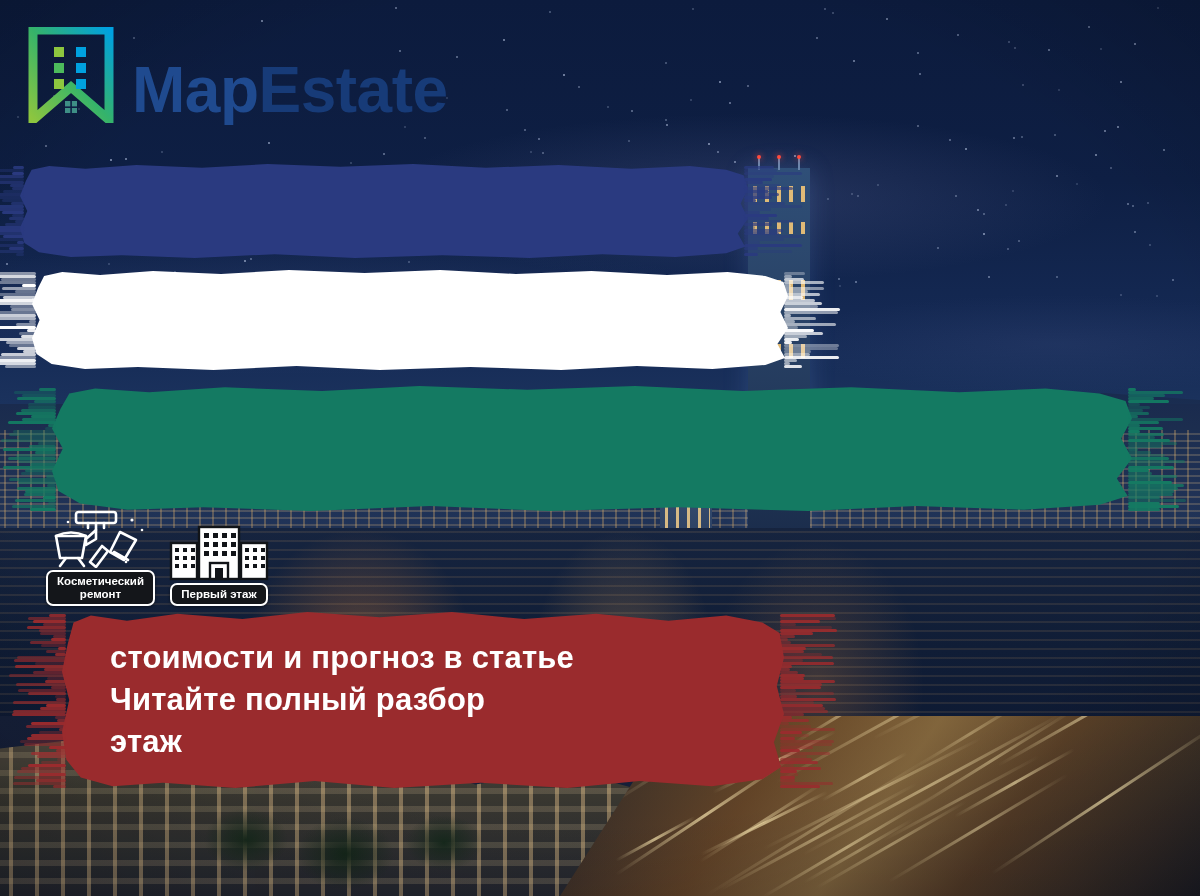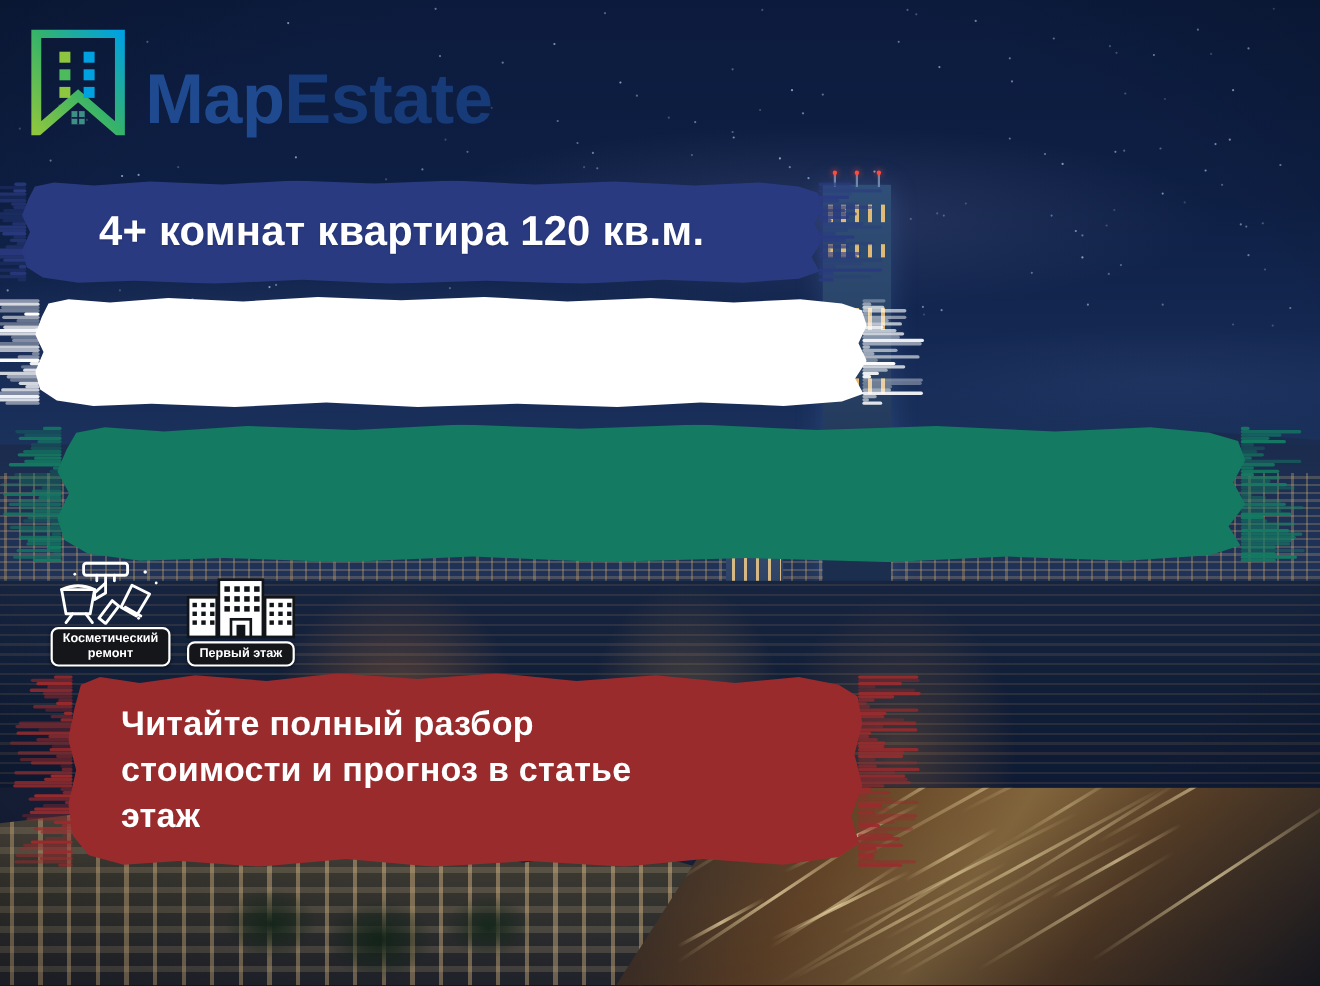--- a/index.html
+++ b/index.html
@@ -566,21 +566,20 @@
         <i style="top: 65px; width: 39.3px; background: rgb(42, 58, 128); opacity: 0.64; left: 30px;"></i>
         <i style="top: 68px; width: 34.8px; background: rgb(42, 58, 128); opacity: 0.69; left: 30px;"></i>
         <i style="top: 71px; width: 57.7px; background: rgb(42, 58, 128); opacity: 0.43; left: 30px;"></i>
         <i style="top: 74px; width: 39.5px; background: rgb(42, 58, 128); opacity: 0.38; left: 30px;"></i>
         <i style="top: 77px; width: 16px; background: rgb(42, 58, 128); opacity: 0.45; left: 30px;"></i>
         <i style="top: 80px; width: 57.5px; background: rgb(42, 58, 128); opacity: 0.87; left: 30px;"></i>
         <i style="top: 83px; width: 13.5px; background: rgb(42, 58, 128); opacity: 0.67; left: 30px;"></i>
         <i style="top: 86px; width: 48.1px; background: rgb(42, 58, 128); opacity: 0.33; left: 30px;"></i>
         <i style="top: 89px; width: 14.4px; background: rgb(42, 58, 128); opacity: 0.87; left: 30px;"></i>
       </div>
-    <div class="txt">4+ комнат квартира 120 кв.м.</div>
   </div>
 
   <div class="band" id="band-date">
     <div class="brush"></div>
     <div class="fringe-l">
         <i style="top: 2px; width: 40.6px; background: rgb(255, 255, 255); opacity: 0.5; right: 30px;"></i>
         <i style="top: 5px; width: 57.4px; background: rgb(255, 255, 255); opacity: 0.82; right: 30px;"></i>
         <i style="top: 8px; width: 35.3px; background: rgb(255, 255, 255); opacity: 0.37; right: 30px;"></i>
         <i style="top: 11px; width: 40.2px; background: rgb(255, 255, 255); opacity: 0.39; right: 30px;"></i>
         <i style="top: 14px; width: 14.4px; background: rgb(255, 255, 255); opacity: 1; right: 30px;"></i>
@@ -931,19 +930,19 @@
         <i style="top: 152px; width: 14.4px; background: rgb(154, 43, 45); opacity: 0.35; left: 30px;"></i>
         <i style="top: 155px; width: 40.8px; background: rgb(154, 43, 45); opacity: 0.81; left: 30px;"></i>
         <i style="top: 158px; width: 16.9px; background: rgb(154, 43, 45); opacity: 0.97; left: 30px;"></i>
         <i style="top: 161px; width: 17.7px; background: rgb(154, 43, 45); opacity: 0.43; left: 30px;"></i>
         <i style="top: 164px; width: 14.6px; background: rgb(154, 43, 45); opacity: 0.91; left: 30px;"></i>
         <i style="top: 167px; width: 14.6px; background: rgb(154, 43, 45); opacity: 0.69; left: 30px;"></i>
         <i style="top: 170px; width: 53.4px; background: rgb(154, 43, 45); opacity: 0.52; left: 30px;"></i>
         <i style="top: 173px; width: 40.1px; background: rgb(154, 43, 45); opacity: 0.89; left: 30px;"></i>
       </div>
     <div class="txt">
+      <div>стоимости и прогноз в статье</div>
       <div>Читайте полный разбор</div>
-      <div>стоимости и прогноз в статье</div>
       <div>этаж</div>
     </div>
   </div>
 
 </div>
 
 </body></html>

